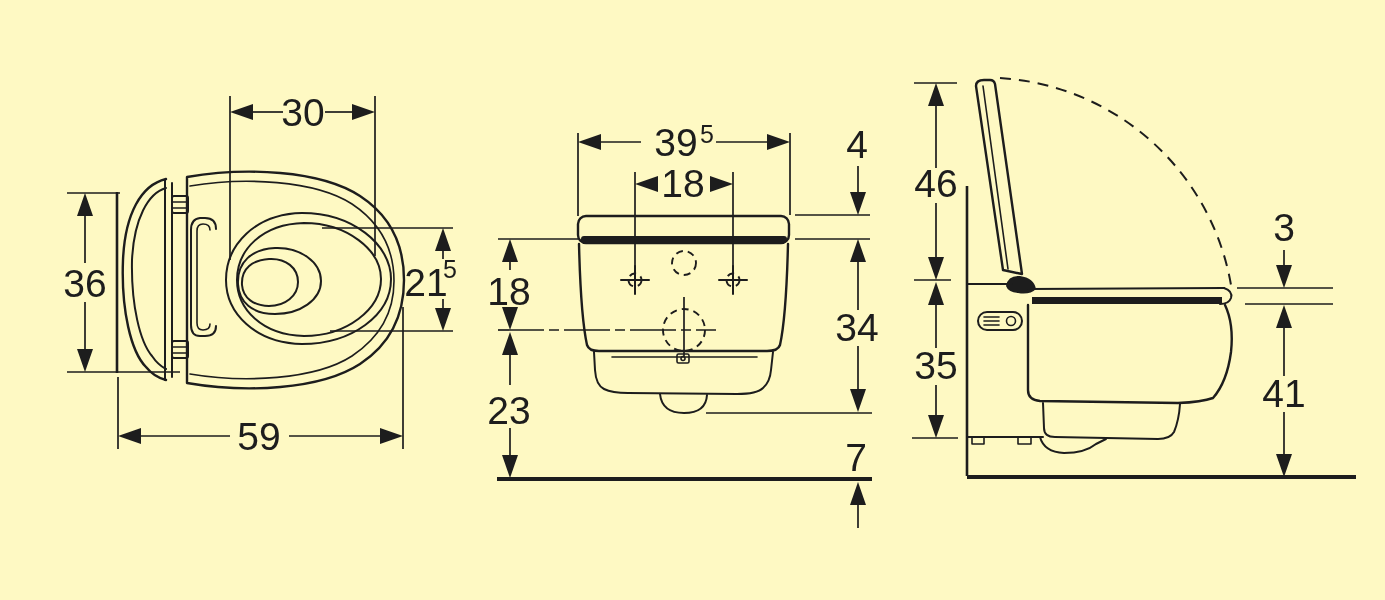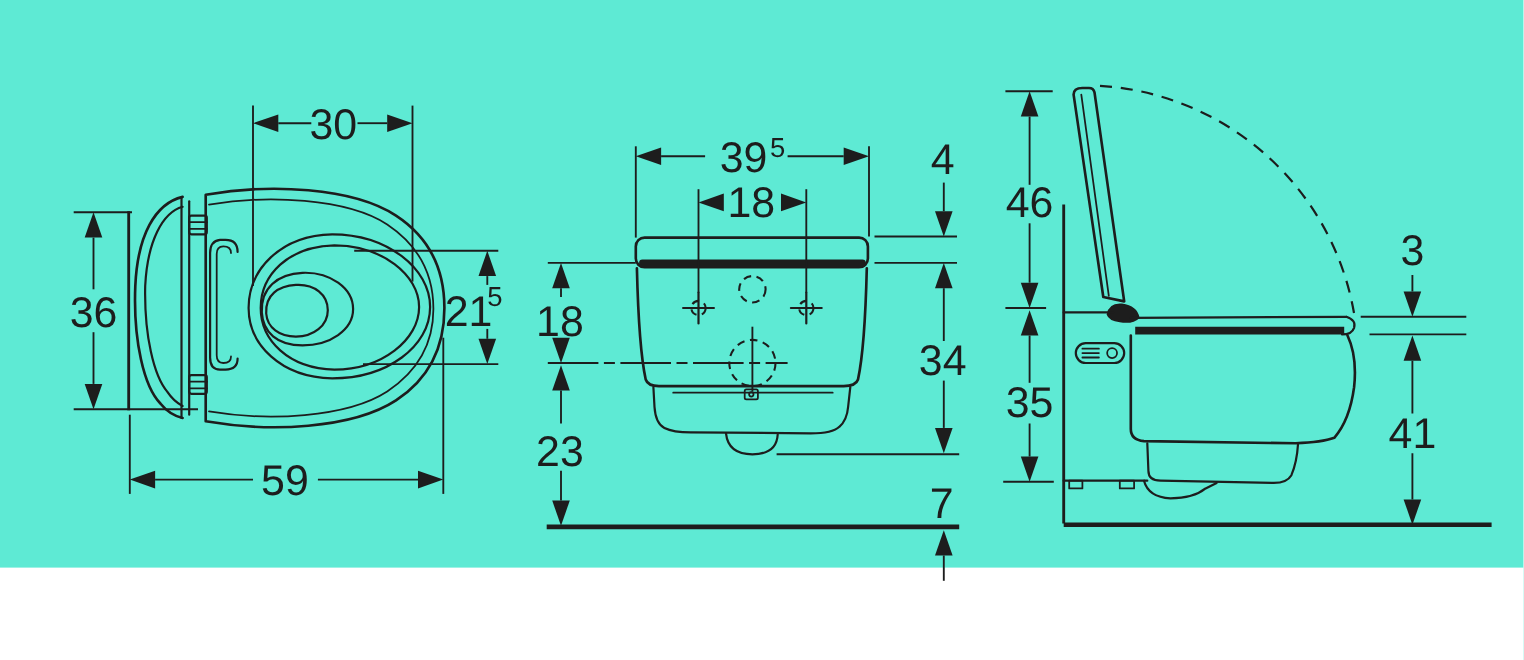--- a/index.html
+++ b/index.html
@@ -1,16 +1,16 @@
 <!DOCTYPE html>
 <html><head>
 <meta charset="utf-8">
 <style>
   html,body{margin:0;padding:0;background:#ffffff;width:1385px;height:600px;overflow:hidden}
-  .stage{position:relative;width:1385px;height:516px;background:#5eead4}
+  .stage{position:relative;width:1385px;height:600px;background:#fef9c3}
   svg{display:block}
   .outline{fill:none;stroke:#1d1d1d;stroke-width:2.4;stroke-linecap:round;stroke-linejoin:round}
   .outline-md{fill:none;stroke:#1d1d1d;stroke-width:2;stroke-linecap:round;stroke-linejoin:round}
   .outline-thin{fill:none;stroke:#1d1d1d;stroke-width:1.6;stroke-linecap:round;stroke-linejoin:round}
   .dimline{fill:none;stroke:#1d1d1d;stroke-width:1.7;stroke-linecap:butt}
   .thick{fill:none;stroke:#1d1d1d;stroke-width:4.2;stroke-linecap:butt}
   .wall{fill:none;stroke:#1d1d1d;stroke-width:2.6;stroke-linecap:butt}
   .arrow{fill:#1d1d1d;stroke:none}
   .band{fill:#1d1d1d;stroke:none}
   .dash{fill:none;stroke:#1d1d1d;stroke-width:1.9;stroke-dasharray:7 5}

